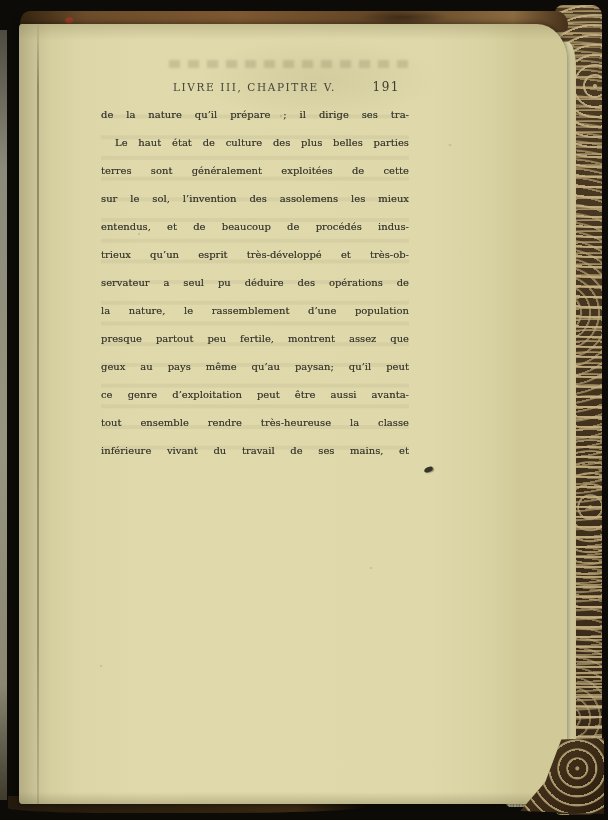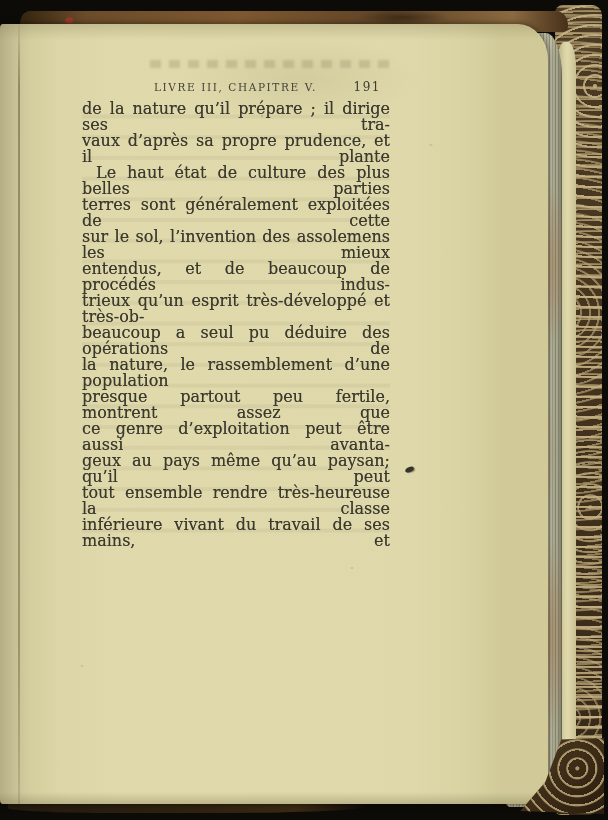--- a/index.html
+++ b/index.html
@@ -70,21 +70,21 @@
 
   
   .bottom-shadow{
     position:absolute;left:8px;top:796px;width:360px;height:17px;z-index:4;
     border-radius:0 0 40% 30%;
     background:linear-gradient(90deg,#241a0e 0,#31230f 55%,#3c2a12 80%,rgba(40,28,14,0) 100%);
   }
 
   
   .page{
-    position:absolute;left:0;top:24px;width:548px;height:780px;z-index:5;
+    position:absolute;left:19px;top:24px;width:548px;height:780px;z-index:5;
     border-radius:3px 30px 16px 3px / 4px 36px 18px 4px;
     background:
       radial-gradient(2px 2px at 120px 210px, rgba(130,110,60,.45), transparent 70%),
       radial-gradient(2px 2px at 352px 544px, rgba(130,110,60,.4),  transparent 70%),
       radial-gradient(3px 2px at 431px 121px, rgba(140,115,60,.35), transparent 70%),
       radial-gradient(2px 2px at 82px 642px,  rgba(130,110,60,.4),  transparent 70%),
       radial-gradient(2px 3px at 262px 92px,  rgba(120,100,55,.35), transparent 70%),
       radial-gradient(170px 60px at 300px 55px, rgba(150,140,95,.16), transparent 70%),
       linear-gradient(180deg, rgba(130,120,80,.28) 0, rgba(130,120,80,0) 16px),
       linear-gradient(0deg,   rgba(110,100,65,.3) 0,  rgba(110,100,65,0) 12px),
@@ -112,21 +112,21 @@
     color:var(--header_ink,#45443a);
   }
   .folio{font-size:12px;letter-spacing:1.5px;color:#3e3d31;}
   .paras{position:relative;}
   .paras::before{ 
     content:"";position:absolute;inset:0;pointer-events:none;
     background:repeating-linear-gradient(180deg, rgba(122,115,88,0) 0 13px, rgba(122,115,88,.09) 14px 17px, rgba(122,115,88,0) 18px 20.7px);
   }
   .line{
     position:relative;z-index:1;
-    font-size:16px;line-height:16px;
+    font-size:10px;line-height:28px;
     text-align:justify;text-align-last:justify;
     word-spacing:1px;
     text-shadow:0 0 .6px rgba(58,57,46,.65);
   }
   .endline{text-align-last:left;}
   .para.indent .line:first-child{text-indent:14px;}
 
   .ink-spot{
     position:absolute;left:405px;top:443px;width:9px;height:5px;z-index:2;
     background:#35332a;border-radius:60% 45% 55% 40%;
@@ -151,33 +151,32 @@
     <div class="ghost-header"></div>
 
     <div class="textblock">
       <header class="running-head">
         <span class="chap">LIVRE III, CHAPITRE V.</span>
         <span class="folio">191</span>
       </header>
       <div class="paras">
           <div class="para">
             <div class="line">de la nature qu’il prépare ; il dirige ses tra-</div>
-            <div class="line">vaux d’après sa propre prudence, et il plante</div>
           </div>
           <div class="para indent">
             <div class="line">Le haut état de culture des plus belles parties</div>
             <div class="line">terres sont généralement exploitées de cette</div>
             <div class="line">sur le sol, l’invention des assolemens les mieux</div>
             <div class="line">entendus, et de beaucoup de procédés indus-</div>
             <div class="line">trieux qu’un esprit très-développé et très-ob-</div>
-            <div class="line">beaucoup a seul pu déduire des opérations de</div>
+            <div class="line">servateur a seul pu déduire des opérations de</div>
             <div class="line">la nature, le rassemblement d’une population</div>
             <div class="line">presque partout peu fertile, montrent assez que</div>
+            <div class="line">geux au pays même qu’au paysan; qu’il peut</div>
             <div class="line">ce genre d’exploitation peut être aussi avanta-</div>
-            <div class="line">geux au pays même qu’au paysan; qu’il peut</div>
             <div class="line">tout ensemble rendre très-heureuse la classe</div>
             <div class="line">inférieure vivant du travail de ses mains, et</div>
           </div>
         </div>
     </div>
 
     <div class="ink-spot"></div>
   </div>
 
   <div class="corner"></div>

